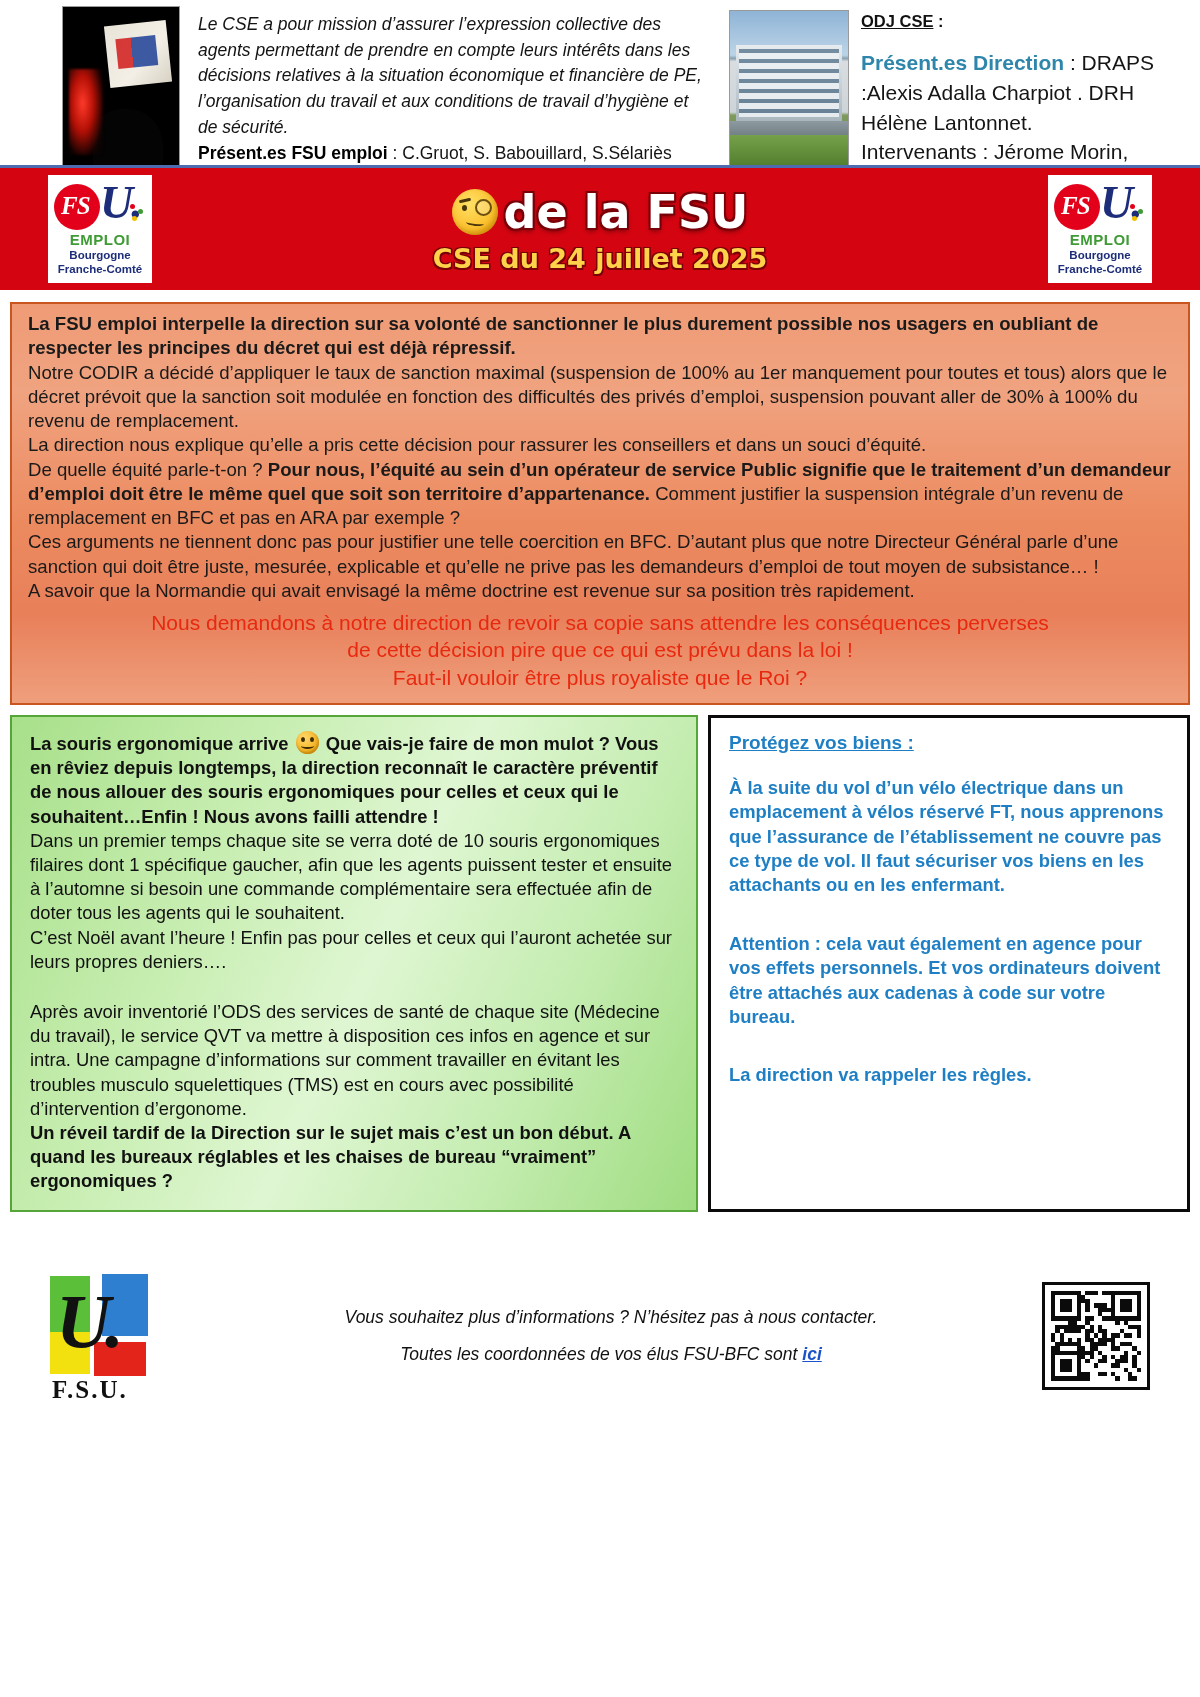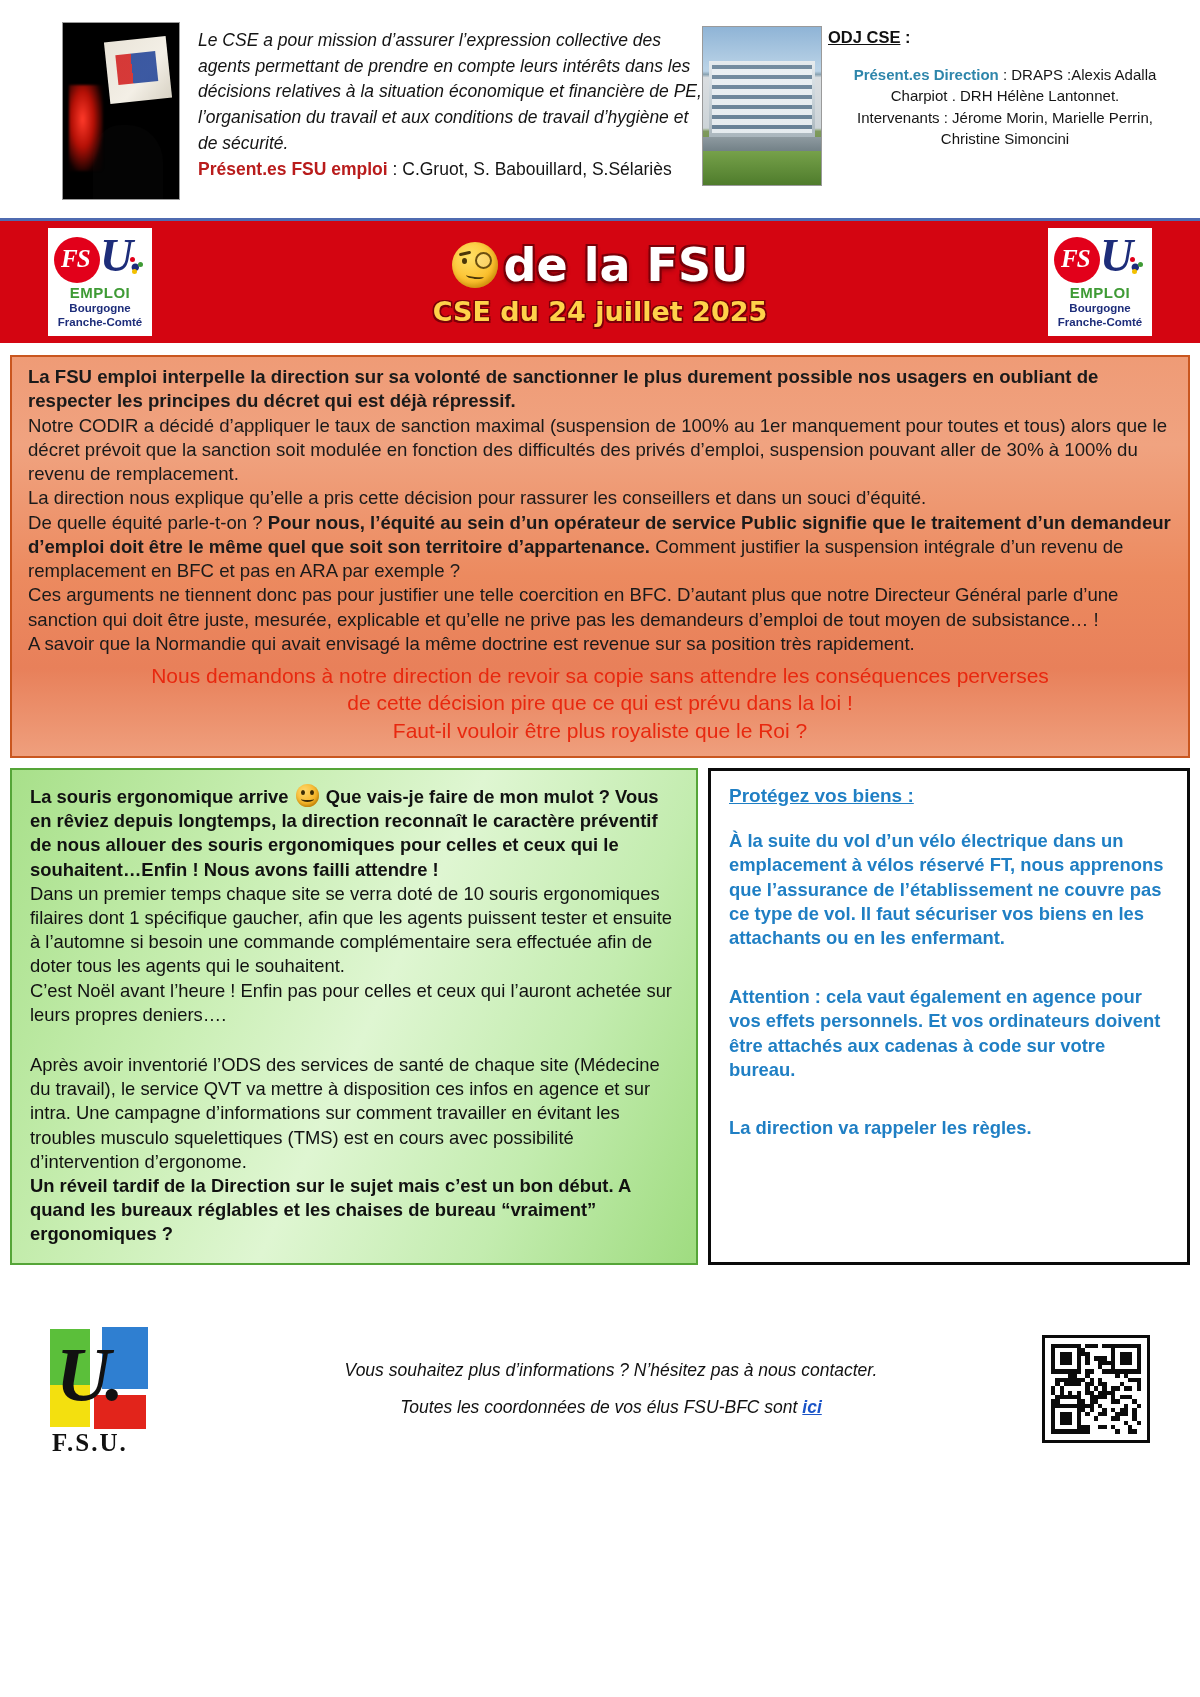--- a/index.html
+++ b/index.html
@@ -8,24 +8,24 @@
     width:1200px; height:1697px;
     background:#ffffff;
     font-family:"Liberation Sans", sans-serif;
     position:relative;
     overflow:hidden;
   }
 
   
   .header {
     display:flex;
-    padding:22px 18px 8px 62px;
+    padding:6px 18px 8px 62px;
     gap:0px;
     align-items:flex-start;
-    height:218px;
+    height:165px;
   }
   .hdr-left { display:flex; gap:18px; flex:0 0 640px; }
   .photo-flare {
     width:118px; height:178px; flex:0 0 118px;
     background:#000000;
     border:1px solid #9a9a9a;
     position:relative; overflow:hidden;
   }
   .flare-glow {
     position:absolute; left:6px; top:62px; width:34px; height:86px;
@@ -47,24 +47,24 @@
     position:absolute; left:30px; bottom:0; width:70px; height:74px;
     background:#040404; border-radius:40% 50% 0 0;
   }
   .mission-text {
     font-style:italic;
     font-size:17.5px;
     line-height:1.47;
     color:#141414;
     padding-top:6px;
   }
-  .mission-text .pres-label { color:#b91c1c; font-weight:bold; font-style:normal; }
+  .mission-text .pres-label { color:#000000; font-weight:bold; font-style:normal; }
   .mission-text .pres-val { color:#141414; font-style:normal; }
 
-  .hdr-right { display:flex; gap:6px; flex:1; padding-top:4px; }
+  .hdr-right { display:flex; gap:12px; flex:1; padding-top:4px;margin-left:27px; }
   .photo-building {
     width:120px; height:160px; flex:0 0 120px;
     border:1px solid #9a9a9a;
     background:
       linear-gradient(180deg,#8fb4d6 0%, #b9d2e6 26%, #b9d2e6 28%, #8aa3b2 30%, #d9dde0 32%, #cdd4d8 64%, #7f9a5e 66%, #6e9445 78%, #5f8a3a 100%);
     position:relative; overflow:hidden;
   }
   .bld-body{
     position:absolute; left:6px; top:34px; right:6px; height:76px;
     background:linear-gradient(180deg,#e6ebee 0%, #c8d2d8 50%, #aab6bd 100%);
@@ -79,21 +79,21 @@
   }
   .bld-grass{
     position:absolute; left:0; right:0; bottom:0; height:34px;
     background:linear-gradient(180deg,#76a14a,#4f7c2c);
   }
   .odj-block { flex:1; padding-top:2px; }
   .odj-title-lbl { font-weight:bold; text-decoration:underline; font-size:16.5px; color:#111; }
   .odj-title {
     font-size:21px; color:#111; line-height:1.24; margin-top:1px; letter-spacing:-0.1px;
   }
-  .odj-meta { margin-top:17px; font-size:15px; line-height:1.42; color:#151515;text-align:center; }
+  .odj-meta { margin-top:17px; font-size:21px; line-height:1.42; color:#151515; }
   .odj-meta .dir-label { color:#2e86ab; font-weight:bold; }
 
   
   .banner {
     background:#d40511;
     height:125px;
     display:flex; align-items:center; justify-content:space-between;
     padding:0 48px;
     position:relative;
     border-top:3px solid #4f6bb0;

